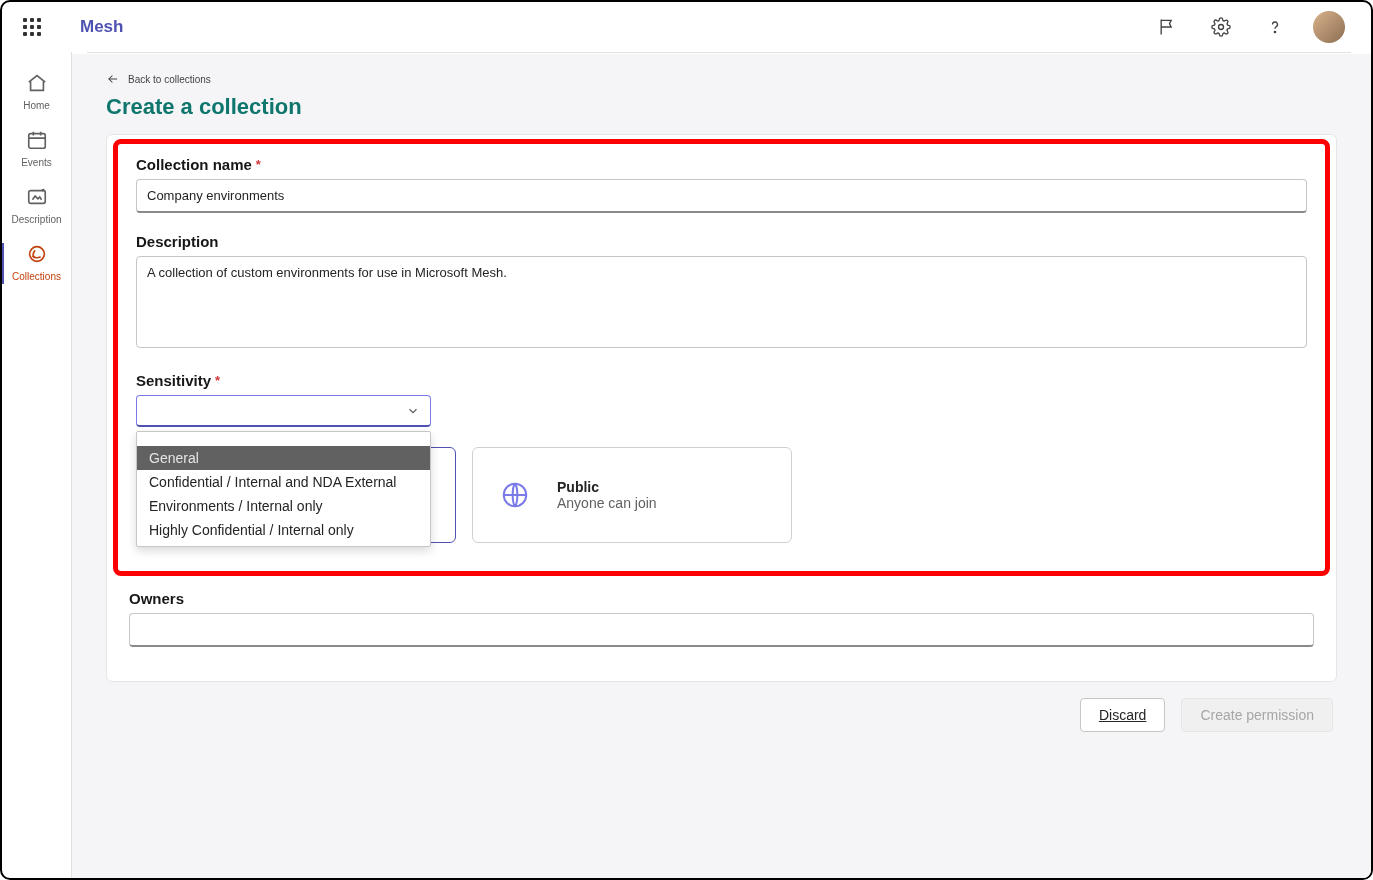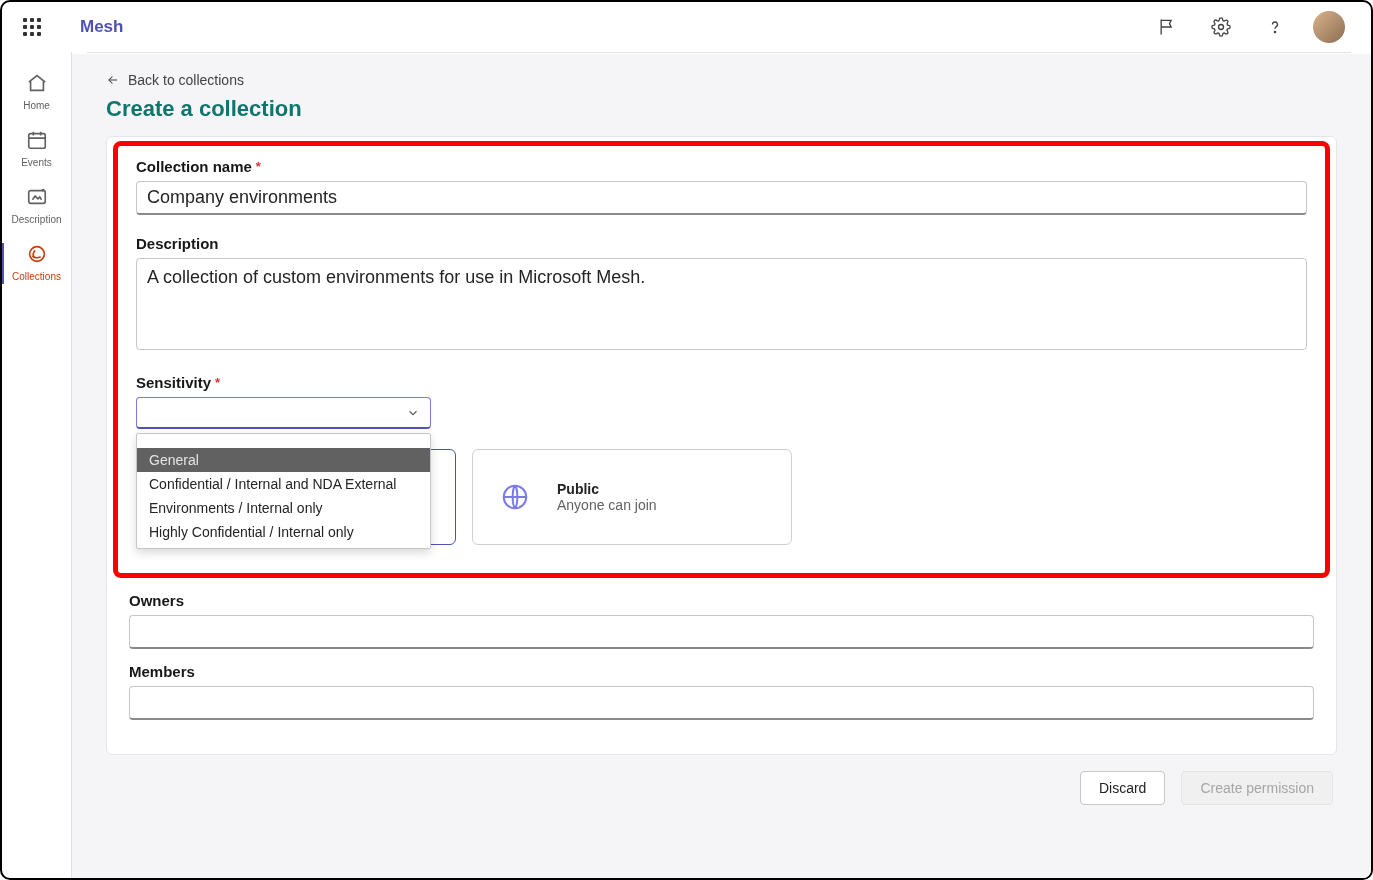--- a/index.html
+++ b/index.html
@@ -52,21 +52,21 @@
   .rail-icon svg { width:22px; height:22px; }
 
   
   .main {
     position:absolute;
     left:70px; right:0; top:52px; bottom:0;
     background:#f5f5f7;
     padding:18px 34px 20px 34px;
     overflow:hidden;
   }
-  .back-link { display:flex; align-items:center; gap:8px; font-size:14px; color:#424242; cursor:pointer; }
+  .back-link { display:flex; align-items:center; gap:8px; font-size:10px; color:#424242; cursor:pointer; }
   .page-title { font-size:22px; font-weight:700; margin:8px 0 14px; color:#0f766e; }
 
   .form-card {
     background:#fff;
     border:1px solid #e5e5e5;
     border-radius:6px;
     padding:24px 10px 20px 10px;
     position:relative;
   }
   .highlight-box {
@@ -76,21 +76,21 @@
     margin:-20px -4px 14px -4px;
   }
   .field-block { margin-bottom:20px; }
   .field-label { font-size:15px; font-weight:600; color:#171717; margin-bottom:6px; display:flex; align-items:center; gap:4px; }
   .req { color:#d13438; font-size:13px; }
   .text-input, .textarea-input, .select-input {
     width:100%;
     border:1px solid #c8c6c4;
     border-radius:4px;
     padding:8px 10px;
-    font-size:18px;
+    font-size:13px;
     font-family:inherit;
     color:#242424;
     background:#fff;
   }
   .text-input { height:34px; border-bottom:2px solid #8a8a8a;}
   .textarea-input { height:92px; resize:none; }
   .select-wrap { position:relative; width:295px; }
   .select-input {
     height:32px; display:flex; align-items:center; justify-content:space-between;
     border:1px solid #7a7ae8; border-bottom:2px solid #4f52b2;
@@ -117,21 +117,21 @@
   .access-icon { width:48px; height:48px; display:flex; align-items:center; justify-content:center; }
   .access-texts { display:flex; flex-direction:column; }
   .access-title { font-size:14px; font-weight:600; color:#242424; }
   .access-sub { font-size:14px; color:#616161; }
 
   .plain-field { margin:10px 12px 14px 12px; }
   .plain-input { width:100%; height:34px; border:1px solid #c8c6c4; border-bottom:2px solid #8a8a8a; border-radius:4px; }
 
   .footer-actions { display:flex; justify-content:flex-end; gap:16px; margin-top:16px; padding-right:4px;}
   .btn { height:34px; padding:0 18px; border-radius:4px; font-size:14px; cursor:pointer; display:flex; align-items:center; }
-  .btn-secondary { background:#fff; border:1px solid #c8c6c4; color:#242424; }
+  .btn-secondary { background:#fff; border:1px solid #c8c6c4; color:#242424;text-decoration:underline; }
   .btn-primary-disabled { background:#f0f0f0; border:1px solid #e5e5e5; color:#a6a6a6; cursor:default; }
 
 </style>
 </head>
 <body>
 
 <div class="top-header">
   <div class="waffle">
     <div class="waffle-grid">
       <span></span>
@@ -288,25 +288,19 @@
         </div>
       </div>
     </div>
 
     <div class="plain-field">
       <div class="field-label">
           <span>Owners</span>
         </div>
       <input class="plain-input" style="">
     </div>
-    <div class="plain-field">
-      <div class="field-label">
-          <span>Members</span>
-        </div>
-      <input class="plain-input" style="">
-    </div>
   </div>
 
   <div class="footer-actions">
     <div class="btn btn-secondary">Discard</div>
     <div class="btn btn-primary-disabled">Create permission</div>
   </div>
 </div>
 
 </body></html>

